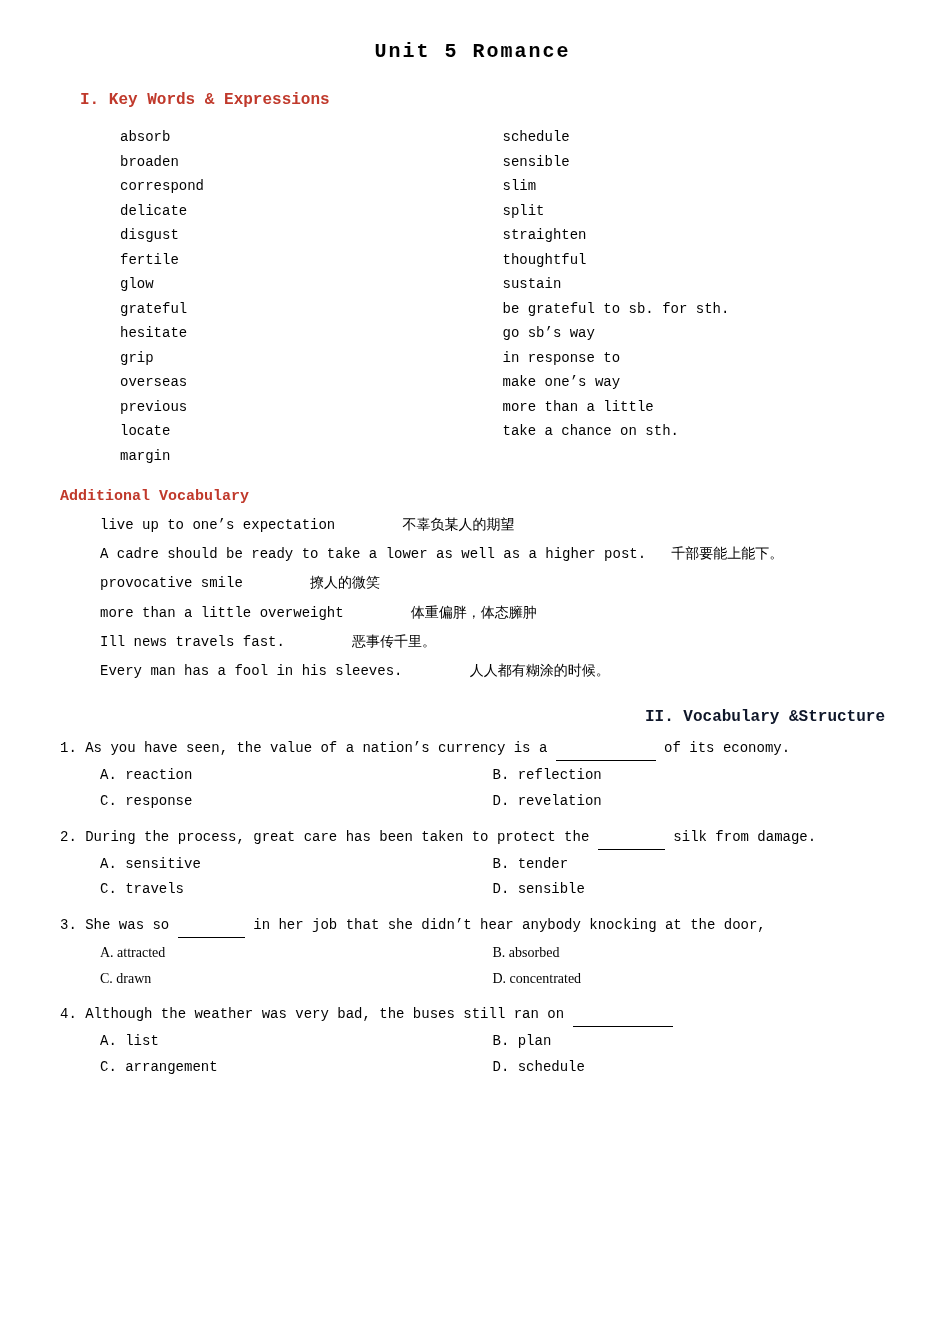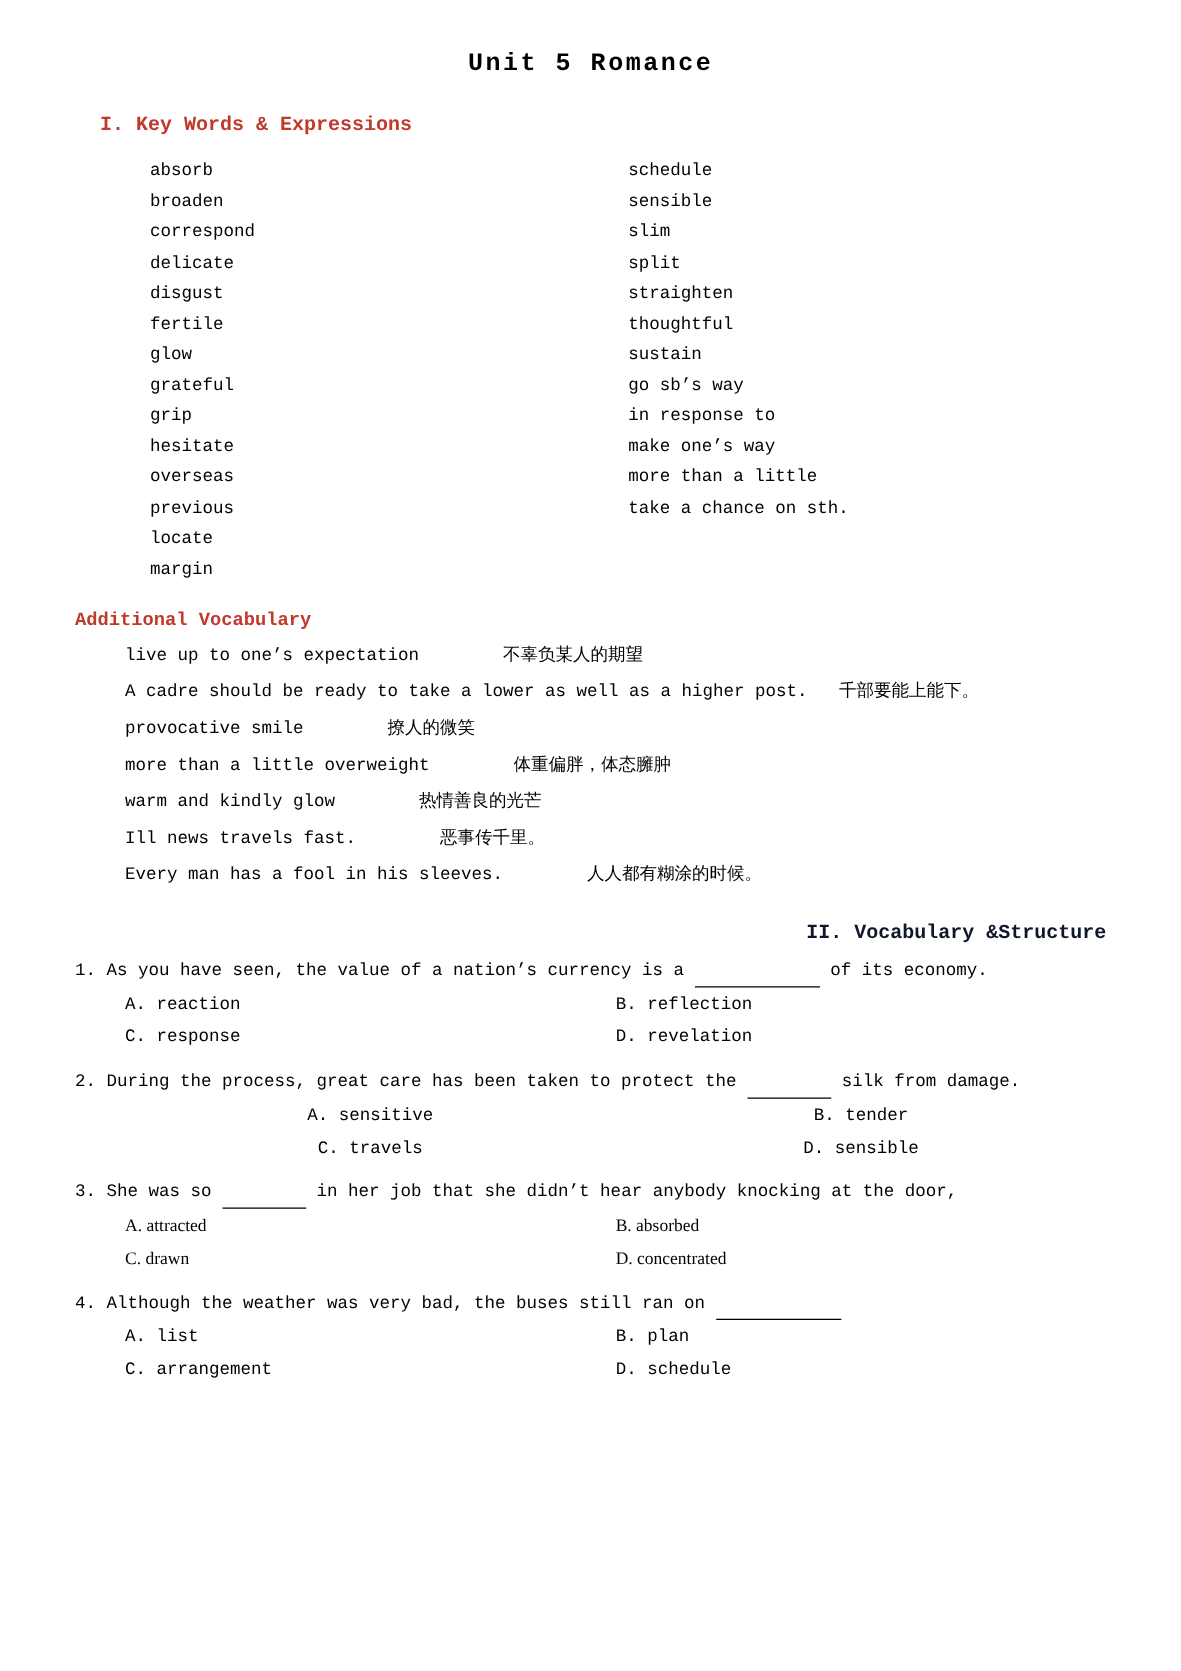--- a/index.html
+++ b/index.html
@@ -64,68 +64,68 @@
 <div class="keywords-grid">
   <div id="col1-container">
       <div style="line-height: 1.75;">absorb</div>
       <div style="line-height: 1.75;">broaden</div>
       <div style="line-height: 1.75;">correspond</div>
       <div style="line-height: 1.75;">delicate</div>
       <div style="line-height: 1.75;">disgust</div>
       <div style="line-height: 1.75;">fertile</div>
       <div style="line-height: 1.75;">glow</div>
       <div style="line-height: 1.75;">grateful</div>
+      <div style="line-height: 1.75;">hesitate</div>
       <div style="line-height: 1.75;">grip</div>
-      <div style="line-height: 1.75;">hesitate</div>
       <div style="line-height: 1.75;">overseas</div>
       <div style="line-height: 1.75;">previous</div>
       <div style="line-height: 1.75;">locate</div>
       <div style="line-height: 1.75;">margin</div>
     </div>
   <div id="col2-container">
       <div style="line-height: 1.75;">schedule</div>
       <div style="line-height: 1.75;">sensible</div>
       <div style="line-height: 1.75;">slim</div>
       <div style="line-height: 1.75;">split</div>
       <div style="line-height: 1.75;">straighten</div>
       <div style="line-height: 1.75;">thoughtful</div>
       <div style="line-height: 1.75;">sustain</div>
+      <div style="line-height: 1.75;">be grateful to sb. for sth.</div>
       <div style="line-height: 1.75;">go sb’s way</div>
       <div style="line-height: 1.75;">in response to</div>
       <div style="line-height: 1.75;">make one’s way</div>
       <div style="line-height: 1.75;">more than a little</div>
       <div style="line-height: 1.75;">take a chance on sth.</div>
     </div>
 </div>
 
 <div style="margin-bottom: 16px;">
   <div class="add-vocab-heading">Additional Vocabulary</div>
   <div id="add-vocab-items">
       <div style="margin-left: 40px; margin-bottom: 4px; line-height: 1.8; font-size: 14px;"><span>live up to one’s expectation</span>&nbsp;&nbsp;&nbsp;&nbsp;&nbsp;&nbsp;&nbsp;&nbsp;<span>不辜负某人的期望</span></div>
       <div style="margin-left: 40px; margin-bottom: 4px; line-height: 1.8; font-size: 14px;">A cadre should be ready to take a lower as well as a higher post.&nbsp;&nbsp;&nbsp;千部要能上能下。</div>
       <div style="margin-left: 40px; margin-bottom: 4px; line-height: 1.8; font-size: 14px;"><span>provocative smile</span>&nbsp;&nbsp;&nbsp;&nbsp;&nbsp;&nbsp;&nbsp;&nbsp;<span>撩人的微笑</span></div>
       <div style="margin-left: 40px; margin-bottom: 4px; line-height: 1.8; font-size: 14px;"><span>more than a little overweight</span>&nbsp;&nbsp;&nbsp;&nbsp;&nbsp;&nbsp;&nbsp;&nbsp;<span>体重偏胖，体态臃肿</span></div>
-      <div style="margin-left: 40px; margin-bottom: 4px; line-height: 1.8; font-size: 14px;"><span>warm and kindly glow</span>&nbsp;&nbsp;&nbsp;&nbsp;&nbsp;&nbsp;&nbsp;&nbsp;<span>热情善良的光芒</span></div>
       <div style="margin-left: 40px; margin-bottom: 4px; line-height: 1.8; font-size: 14px;"><span>Ill news travels fast.</span>&nbsp;&nbsp;&nbsp;&nbsp;&nbsp;&nbsp;&nbsp;&nbsp;<span>恶事传千里。</span></div>
       <div style="margin-left: 40px; margin-bottom: 4px; line-height: 1.8; font-size: 14px;"><span>Every man has a fool in his sleeves.</span>&nbsp;&nbsp;&nbsp;&nbsp;&nbsp;&nbsp;&nbsp;&nbsp;<span>人人都有糊涂的时候。</span></div>
     </div>
 </div>
 
 <div class="section-ii">
   <div class="section-heading-ii">II.  Vocabulary &amp;Structure</div>
   <div id="questions-container">
       <div style="margin-bottom: 2px; line-height: 1.7; font-size: 14px;"><span>1. </span><span>As you have seen, the value of a nation’s currency is a </span><span style="display: inline-block; border-bottom: 1px solid rgb(0, 0, 0); min-width: 100px; vertical-align: bottom;">&nbsp;&nbsp;&nbsp;&nbsp;&nbsp;&nbsp;&nbsp;&nbsp;</span><span> of its economy.</span></div>
       <div style="display: grid; grid-template-columns: 1fr 1fr; margin-left: 40px; margin-bottom: 10px; font-size: 14px; line-height: 1.85;">
         <div>A. reaction</div>
         <div>B. reflection</div>
         <div>C. response</div>
         <div>D. revelation</div>
       </div>
       <div style="margin-bottom: 2px; line-height: 1.7; font-size: 14px;"><span>2. </span><span>During the process, great care has been taken to protect the </span><span style="display: inline-block; border-bottom: 1px solid rgb(0, 0, 0); min-width: 60px; vertical-align: bottom;">&nbsp;&nbsp;&nbsp;&nbsp;&nbsp;&nbsp;&nbsp;&nbsp;</span><span> silk from damage.</span></div>
-      <div style="display: grid; grid-template-columns: 1fr 1fr; margin-left: 40px; margin-bottom: 10px; font-size: 14px; line-height: 1.85; text-align: center;">
+      <div style="display: grid; grid-template-columns: 1fr 1fr; margin-left: 40px; margin-bottom: 10px; font-size: 14px; line-height: 1.85;">
         <div>A. sensitive</div>
         <div>B. tender</div>
         <div>C. travels</div>
         <div>D. sensible</div>
       </div>
       <div style="margin-bottom: 2px; line-height: 1.7; font-size: 14px;"><span>3. </span><span>She was so </span><span style="display: inline-block; border-bottom: 1px solid rgb(0, 0, 0); min-width: 60px; vertical-align: bottom;">&nbsp;&nbsp;&nbsp;&nbsp;&nbsp;&nbsp;&nbsp;&nbsp;</span><span> in her job that she didn’t hear anybody knocking at the door,</span></div>
       <div style="display: grid; grid-template-columns: 1fr 1fr; margin-left: 40px; margin-bottom: 10px; font-size: 14px; line-height: 1.85; font-family: Liberation Serif, serif;">
         <div>A. attracted</div>
         <div>B. absorbed</div>
         <div>C. drawn</div>

